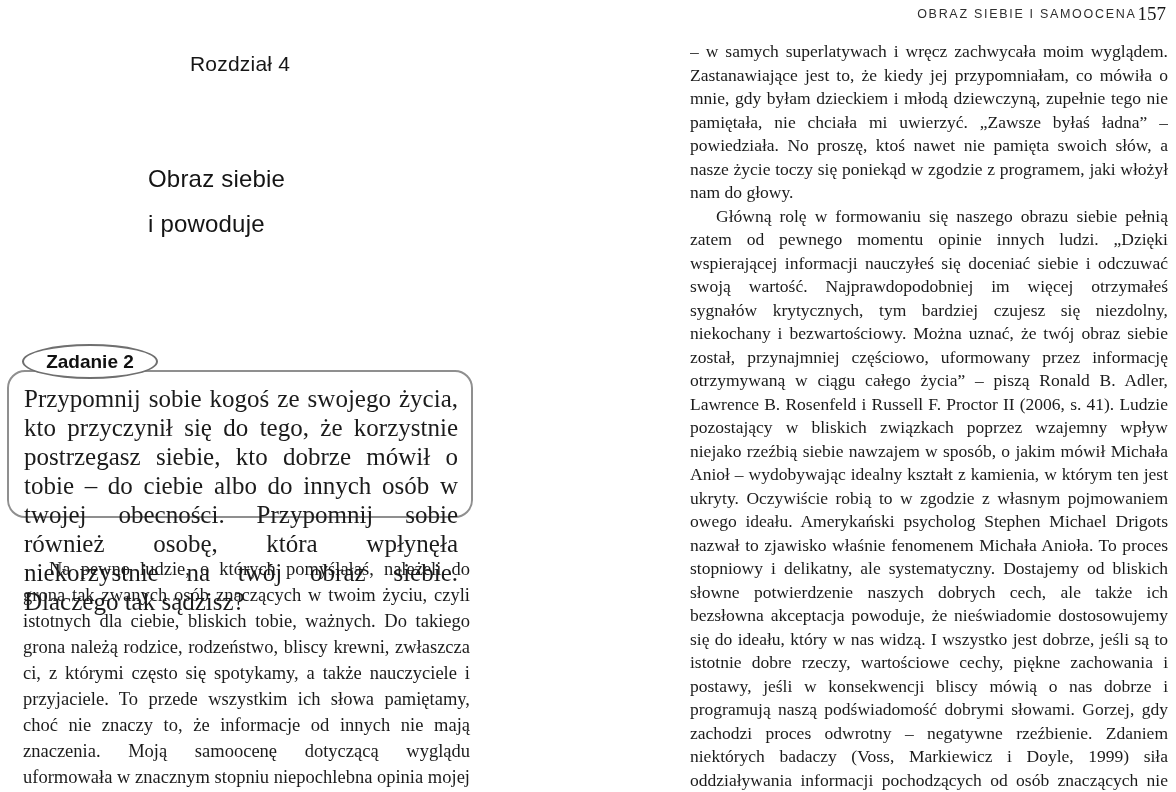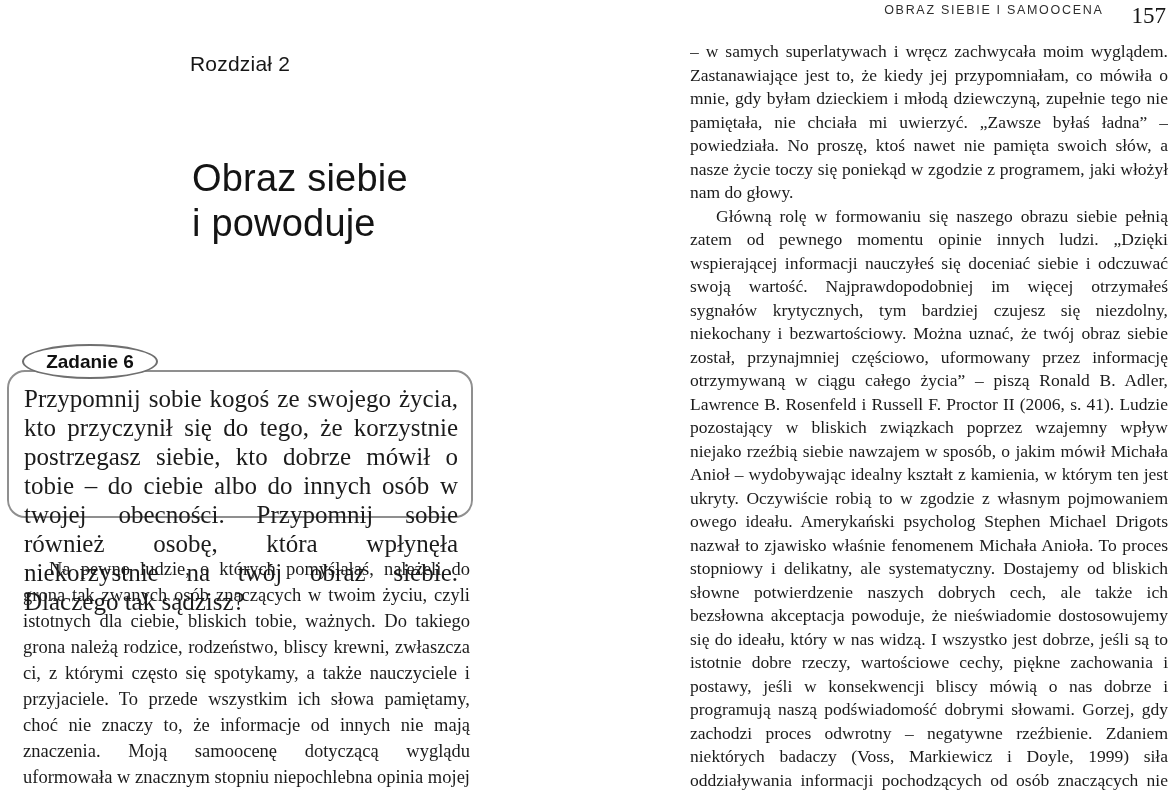--- a/index.html
+++ b/index.html
@@ -19,22 +19,22 @@
 
   
   .chapter-label {
     position:absolute; left:190px; top:52px;
     font-family:"Liberation Sans", sans-serif;
     font-size:21px; letter-spacing:0.2px; color:#161616;
   }
   .chapter-title {
     position:absolute; left:148px; top:156px;
     font-family:"Liberation Sans", sans-serif;
-    font-size:38px; line-height:45px; font-weight:normal;
-    letter-spacing:0.2px; color:#141414;margin-left:44px;
+    font-size:24px; line-height:45px; font-weight:normal;
+    letter-spacing:0.2px; color:#141414;
   }
   .task-box {
     position:absolute; left:7px; top:370px;
     width:466px; height:148px;
     border:2px solid #8f8f8f;
     border-radius:18px;
     background:transparent;
   }
   .task-badge {
     position:absolute; left:22px; top:344px;
@@ -55,47 +55,47 @@
   .body-par-left {
     position:absolute; left:23px; top:556px;
     width:447px;
     font-size:18.5px; line-height:26px;
     text-align:justify; text-indent:26px; hyphens:auto;
   }
 
   
   .running-head-row {
     position:absolute; top:3px; right:2px;
-    display:flex; align-items:flex-start; gap:28px;
+    display:flex; align-items:center; gap:1px;
   }
   .running-head {
     font-family:"Liberation Sans", sans-serif;
     font-size:12.5px; letter-spacing:1.7px; color:#2e2e2e;
   }
   .page-number {
     font-family:"Liberation Serif", serif;
-    font-size:23px; color:#161616;
+    font-size:19px; color:#161616;
   }
   .body-right {
     position:absolute; left:0; top:40px; width:478px;
     font-size:17.5px; line-height:23.5px;
     text-align:justify; hyphens:auto;
   }
   .body-right p.indent { text-indent:26px; }
 </style>
 </head>
 <body>
 
 <section class="page page-left">
-  <div class="chapter-label">Rozdział 2</div>
+  <div class="chapter-label">Rozdział 4</div>
 
   <h1 class="chapter-title"><span>Obraz siebie</span><br><span>i powoduje</span></h1>
 
   <div class="task-box"></div>
-  <div class="task-badge">Zadanie 6</div>
+  <div class="task-badge">Zadanie 2</div>
   <div class="task-text">Przypomnij sobie kogoś ze swojego życia, kto przyczynił się do tego, że korzystnie postrzegasz siebie, kto dobrze mówił o tobie – do ciebie albo do innych osób w twojej obecności. Przypomnij sobie również osobę, która wpłynęła niekorzystnie na twój obraz siebie. Dlaczego tak sądzisz?</div>
 
   <p class="body-par-left">Na pewno ludzie, o których pomyślałaś, należeli do grona tak zwanych osób znaczących w twoim życiu, czyli istotnych dla ciebie, bliskich tobie, ważnych. Do takiego grona należą rodzice, rodzeństwo, bliscy krewni, zwłaszcza ci, z którymi często się spotykamy, a także nauczyciele i przyjaciele. To przede wszystkim ich słowa pamiętamy, choć nie znaczy to, że informacje od innych nie mają znaczenia. Moją samoocenę dotyczącą wyglądu uformowała w znacznym stopniu niepochlebna opinia mojej ciotki, jednocześnie matki chrzestnej. Może dlatego, że żadna z osób znaczących wyraźnie tego nie zdementowała… Po latach ciocia wypowiadała się o mnie – już dorosłej kobiecie</p>
 </section>
 
 <section class="page page-right">
   <div class="running-head-row">
     <span class="running-head">OBRAZ SIEBIE I SAMOOCENA</span>
     <span class="page-number">157</span>
   </div>

